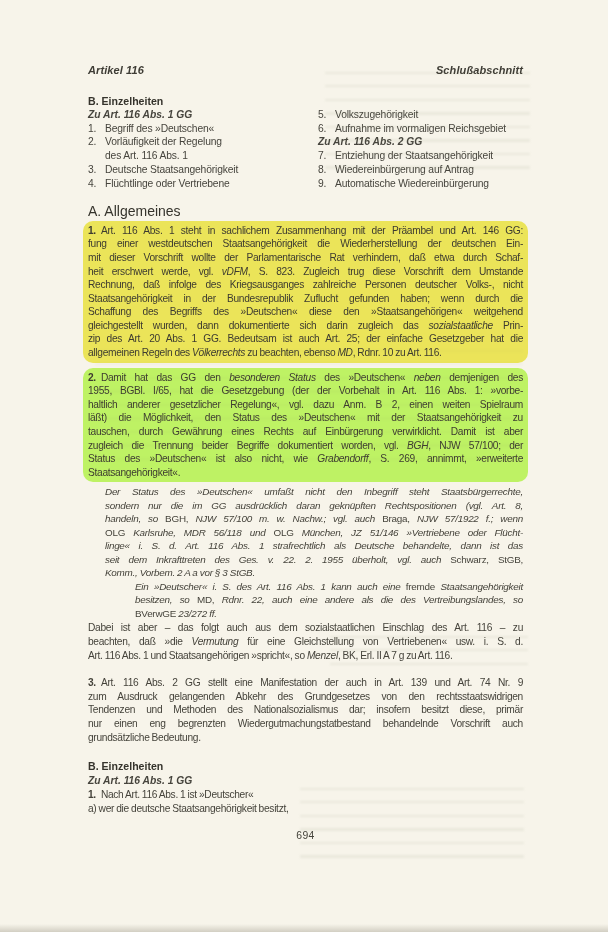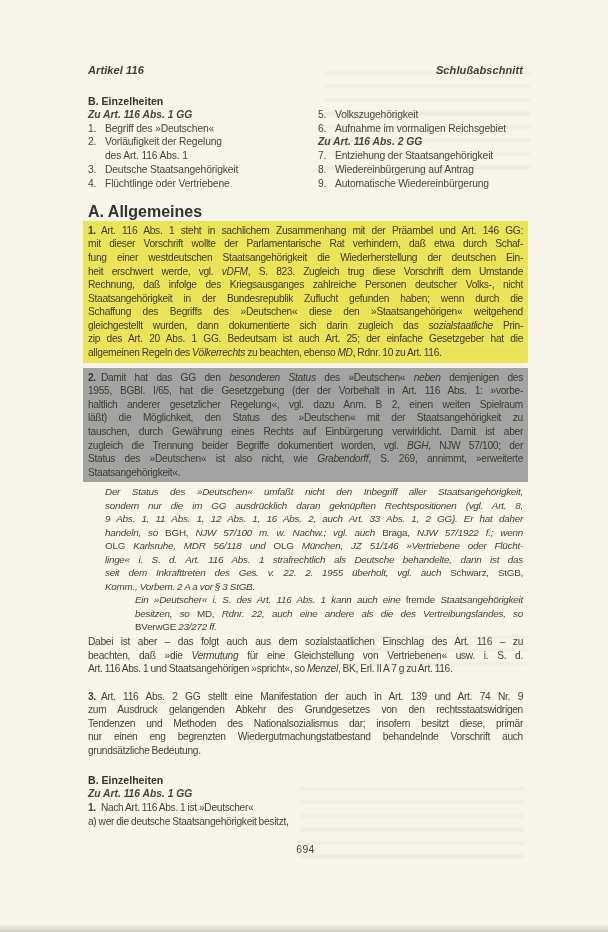--- a/index.html
+++ b/index.html
@@ -23,25 +23,25 @@
     letter-spacing: 0.1px;
   }
   .toc { margin-top: 18px; }
   .toc-head { font-weight: bold; font-size: 10.6px; color: #35332c; line-height: 14px; }
   .toc-cols { display: flex; }
   .toc-col-l { width: 230px; flex: none; }
   .toc-col-r { flex: 1; }
   .toc-sub { font-weight: bold; font-style: italic; font-size: 10.3px; line-height: 13.7px; }
   .toc-row { display: flex; font-size: 10.3px; line-height: 13.7px; letter-spacing: -0.15px; }
   .toc-num { width: 17px; flex: none; }
-  .sec-head { font-weight: bold; font-size: 16px; color: #35332c; margin-top: 15px; line-height: 13.5px; }
+  .sec-head { font-weight: normal; font-size: 14px; color: #35332c; margin-top: 15px; line-height: 13.5px; }
   .para { font-size: 10.2px; letter-spacing: -0.3px; word-spacing: -0.4px; color: #45433b; }
   .ln { line-height: 13.6px; text-align: justify; text-align-last: justify; }
   .ln.last { text-align: left; text-align-last: left; }
-  .hl { margin-left: -5px; margin-right: -5px; padding: 3px 5px; color: #3d3b30; }
+  .hl { margin-left: -5px; margin-right: -5px; padding: 3px 5px; color: #3d3b30; border-radius: 10px; }
   .hl1 { margin-top: 2px; }
   .hl2 { margin-top: 5px; }
   .small { font-size: 9.9px; margin-left: 17px; letter-spacing: -0.25px; word-spacing: -0.3px; margin-top: 3px; }
   .small .ln { line-height: 13.5px; }
   .small2 { margin-top: 0; margin-left: 47px; }
   .dabei { margin-top: 1px; }
   .p3 { margin-top: 14px; }
   .bottom { margin-top: 16px; }
   .bot-head { font-weight: bold; font-size: 10.6px; color: #35332c; line-height: 13.8px; }
   .bot-sub { font-weight: bold; font-style: italic; font-size: 10.3px; line-height: 13.8px; }
@@ -131,45 +131,44 @@
             <span class="toc-text">Automatische Wiedereinbürgerung</span>
           </div>
         </div>
     </div>
   </div>
 
   <div class="sec-head">A. Allgemeines</div>
 
   <div class="para hl hl1" style="background: rgb(235, 228, 89);">
       <div class="ln"><span class="bd">1.</span><span>Art. 116 Abs. 1 steht in sachlichem Zusammenhang mit der Präambel und Art. 146 GG:</span></div>
+      <div class="ln"><span>fung einer westdeutschen Staatsangehörigkeit die Wiederherstellung der deutschen Ein-</span></div>
       <div class="ln"><span>mit dieser Vorschrift wollte der Parlamentarische Rat verhindern, daß etwa durch Schaf-</span></div>
-      <div class="ln"><span>fung einer westdeutschen Staatsangehörigkeit die Wiederherstellung der deutschen Ein-</span></div>
       <div class="ln"><span>heit erschwert werde, vgl. </span><span class="it">vDFM</span><span>, S. 823. Zugleich trug diese Vorschrift dem Umstande</span></div>
       <div class="ln"><span>Rechnung, daß infolge des Kriegsausganges zahlreiche Personen deutscher Volks-, nicht</span></div>
       <div class="ln"><span>Staatsangehörigkeit in der Bundesrepublik Zuflucht gefunden haben; wenn durch die</span></div>
       <div class="ln"><span>Schaffung des Begriffs des »Deutschen« diese den »Staatsangehörigen« weitgehend</span></div>
       <div class="ln"><span>gleichgestellt wurden, dann dokumentierte sich darin zugleich das </span><span class="it">sozialstaatliche</span><span> Prin-</span></div>
       <div class="ln"><span>zip des Art. 20 Abs. 1 GG. Bedeutsam ist auch Art. 25; der einfache Gesetzgeber hat die</span></div>
       <div class="ln last"><span>allgemeinen Regeln des </span><span class="it">Völkerrechts</span><span> zu beachten, ebenso </span><span class="it">MD</span><span>, Rdnr. 10 zu Art. 116.</span></div>
     </div>
-  <div class="para hl hl2" style="background: #a3a3a3;">
+  <div class="para hl hl2" style="background: #bef264;">
       <div class="ln"><span class="bd">2.</span><span>Damit hat das GG den </span><span class="it">besonderen Status</span><span> des »Deutschen« </span><span class="it">neben</span><span> demjenigen des</span></div>
       <div class="ln"><span>1955, BGBl. I/65, hat die Gesetzgebung (der der Vorbehalt in Art. 116 Abs. 1: »vorbe-</span></div>
       <div class="ln"><span>haltlich anderer gesetzlicher Regelung«, vgl. dazu Anm. B 2, einen weiten Spielraum</span></div>
       <div class="ln"><span>läßt) die Möglichkeit, den Status des »Deutschen« mit der Staatsangehörigkeit zu</span></div>
       <div class="ln"><span>tauschen, durch Gewährung eines Rechts auf Einbürgerung verwirklicht. Damit ist aber</span></div>
       <div class="ln"><span>zugleich die Trennung beider Begriffe dokumentiert worden, vgl. </span><span class="it">BGH</span><span>, NJW 57/100; der</span></div>
       <div class="ln"><span>Status des »Deutschen« ist also nicht, wie </span><span class="it">Grabendorff</span><span>, S. 269, annimmt, »erweiterte</span></div>
       <div class="ln last"><span>Staatsangehörigkeit«.</span></div>
     </div>
 
   <div class="para small">
-      <div class="ln"><span class="it">Der Status des »Deutschen« umfaßt nicht den Inbegriff aller Staatsangehörigkeit,</span></div>
+      <div class="ln"><span class="it">Der Status des »Deutschen« umfaßt nicht den Inbegriff steht Staatsbürgerrechte,</span></div>
       <div class="ln"><span class="it">sondern nur die im GG ausdrücklich daran geknüpften Rechtspositionen (vgl. Art. 8,</span></div>
-      <div class="ln"><span class="it">9 Abs. 1, 11 Abs. 1, 12 Abs. 1, 16 Abs. 2, auch Art. 33 Abs. 1, 2 GG). Er hat daher</span></div>
       <div class="ln"><span class="it">handeln, so </span><span>BGH, </span><span class="it">NJW 57/100 m. w. Nachw.; vgl. auch </span><span>Braga, </span><span class="it">NJW 57/1922 f.; wenn</span></div>
       <div class="ln"><span>OLG </span><span class="it">Karlsruhe, MDR 56/118 und </span><span>OLG </span><span class="it">München, JZ 51/146 »Vertriebene oder Flücht-</span></div>
       <div class="ln"><span class="it">linge« i. S. d. Art. 116 Abs. 1 strafrechtlich als Deutsche behandelte, dann ist das</span></div>
       <div class="ln"><span class="it">seit dem Inkrafttreten des Ges. v. 22. 2. 1955 überholt, vgl. auch </span><span>Schwarz, StGB,</span></div>
       <div class="ln last"><span class="it">Komm., Vorbem. 2 A a vor § 3 StGB.</span></div>
     </div>
   <div class="para small small2">
       <div class="ln"><span class="it">Ein »Deutscher« i. S. des Art. 116 Abs. 1 kann auch eine </span><span>fremde </span><span class="it">Staatsangehörigkeit</span></div>
       <div class="ln"><span class="it">besitzen, so </span><span>MD, </span><span class="it">Rdnr. 22, auch eine andere als die des Vertreibungslandes, so</span></div>
       <div class="ln last"><span>BVerwGE </span><span class="it">23/272 ff.</span></div>

